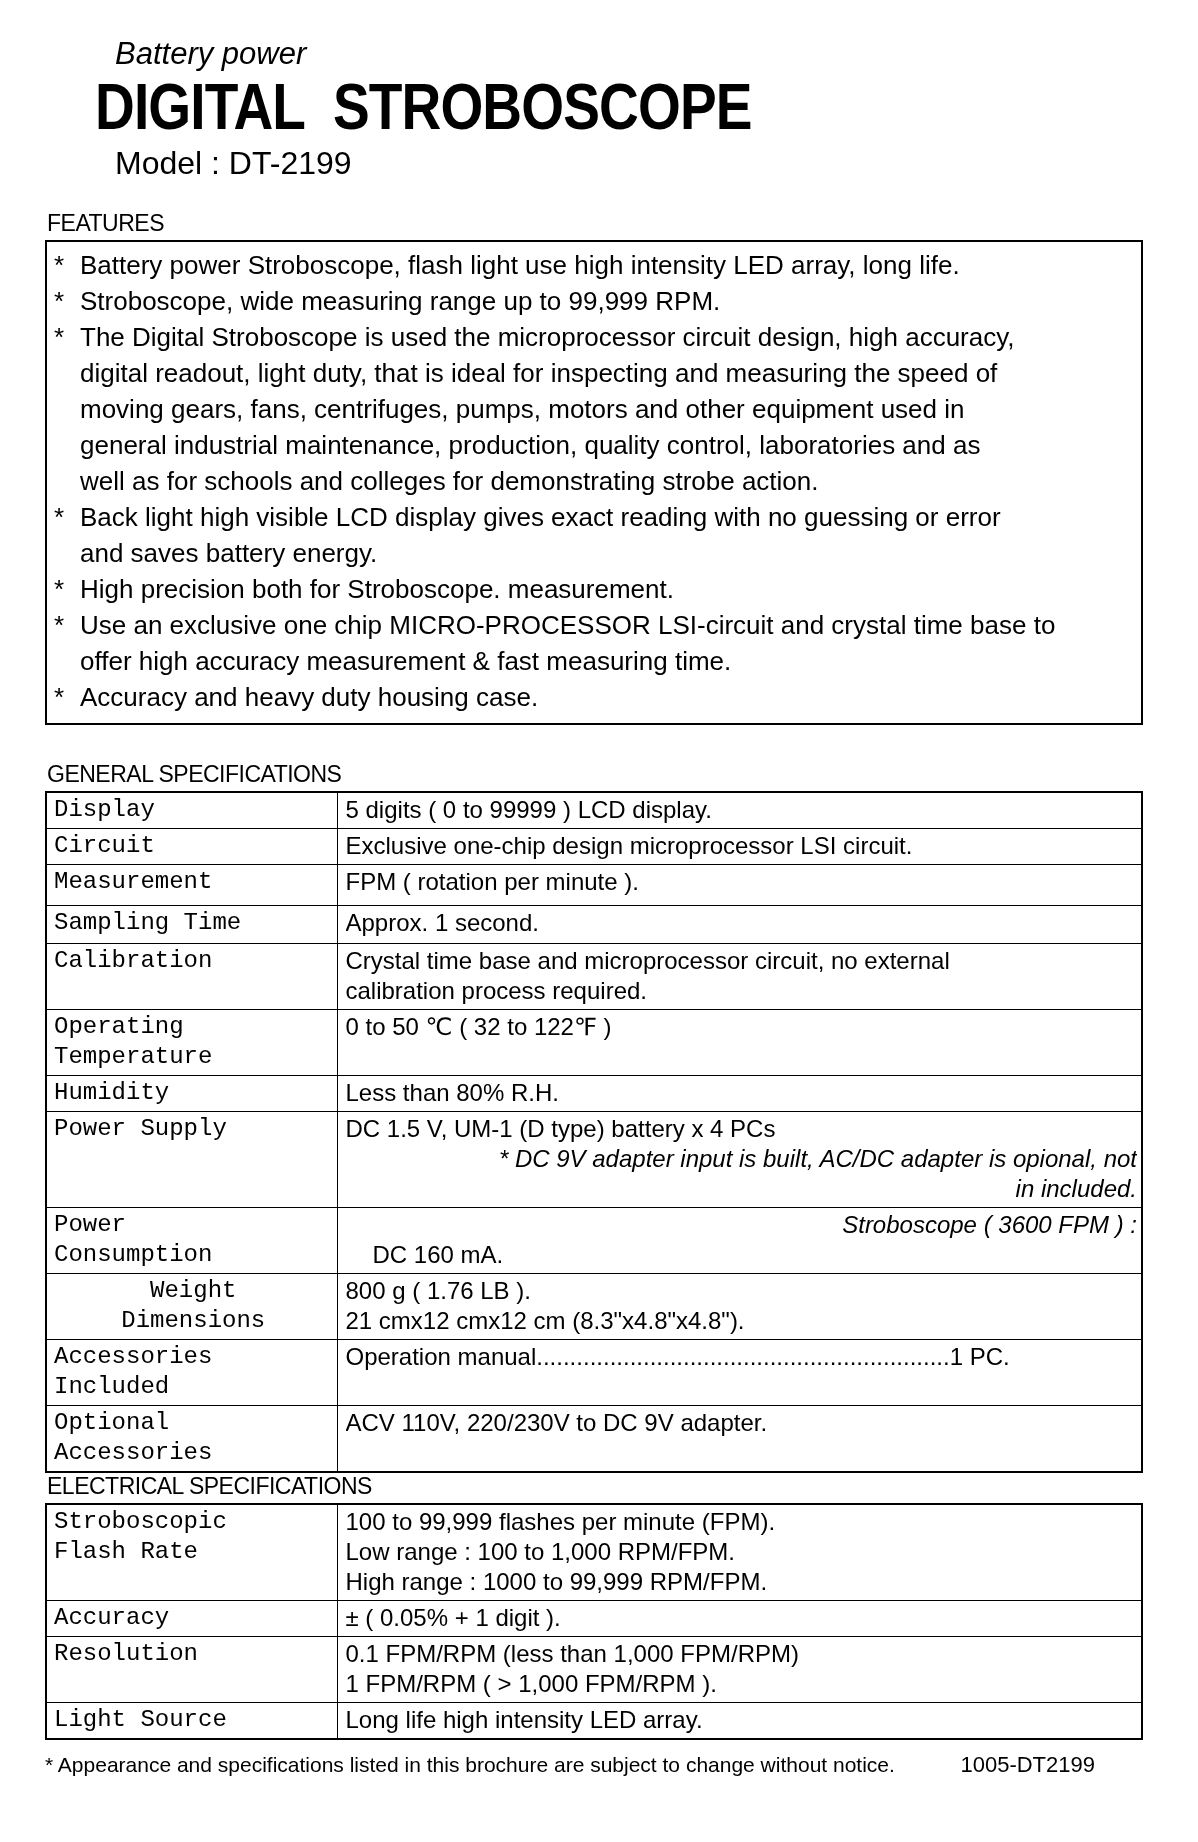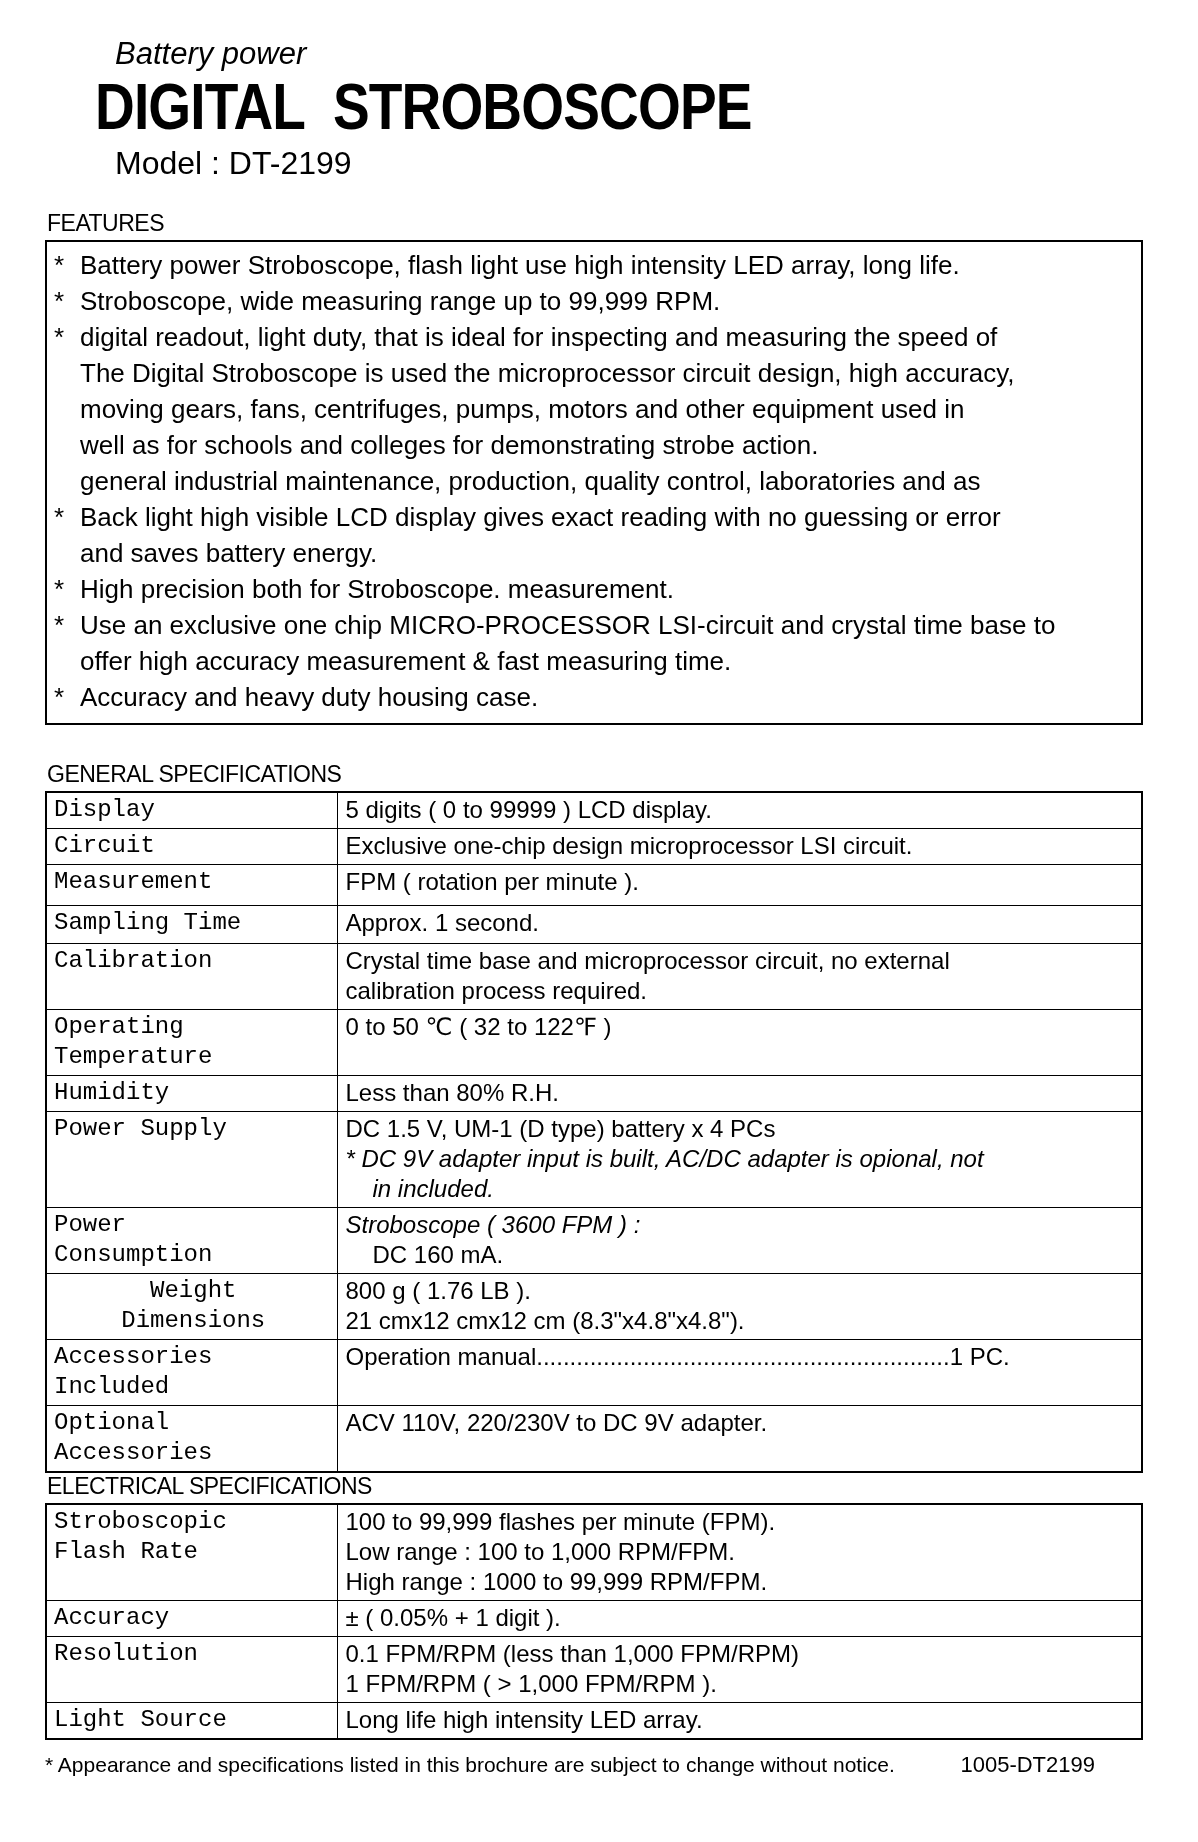--- a/index.html
+++ b/index.html
@@ -73,21 +73,21 @@
   table.spec td {
     border: 1.5px solid #000;
     vertical-align: top;
     padding: 2px 4px 3px 7px;
   }
   table.spec td.lbl { width: 291px; font-family: Liberation Mono, monospace; }
   table.spec td.val { padding-left: 8px; }
   td.no-bb { border-bottom-style: hidden; }
   td.no-bt { border-top-style: hidden; text-align: center; }
   .ln { white-space: nowrap; overflow: hidden; }
-  .it { font-style: italic; }
+  .it { font-style: italic; text-align: right; }
   .ind2 { padding-left: 27px; }
   .tbl-wrap-general { }
   .tbl-wrap-electrical { margin-bottom: 12px; }
 
   
   .footer {
     display: flex;
     align-items: baseline;
     margin-top: 12px;
     font-size: 21px;
@@ -122,25 +122,25 @@
       <div class="feat-item">
         <span class="feat-star">*</span>
         <div class="feat-lines">
             <div class="feat-line">Stroboscope, wide measuring range up to 99,999 RPM.</div>
           </div>
       </div>
 
       <div class="feat-item">
         <span class="feat-star">*</span>
         <div class="feat-lines">
+          <div class="feat-line">The Digital Stroboscope is used the microprocessor circuit design, high accuracy,</div>
           <div class="feat-line">digital readout, light duty, that is ideal for inspecting and measuring the speed of</div>
-          <div class="feat-line">The Digital Stroboscope is used the microprocessor circuit design, high accuracy,</div>
           <div class="feat-line">moving gears, fans, centrifuges, pumps, motors and other equipment used in</div>
+          <div class="feat-line">general industrial maintenance, production, quality control, laboratories and as</div>
           <div class="feat-line">well as for schools and colleges for demonstrating strobe action.</div>
-          <div class="feat-line">general industrial maintenance, production, quality control, laboratories and as</div>
         </div>
       </div>
 
       <div class="feat-item">
         <span class="feat-star">*</span>
         <div class="feat-lines">
           <div class="feat-line">Back light high visible LCD display gives exact reading with no guessing or error</div>
           <div class="feat-line">and saves battery energy.</div>
         </div>
       </div>

